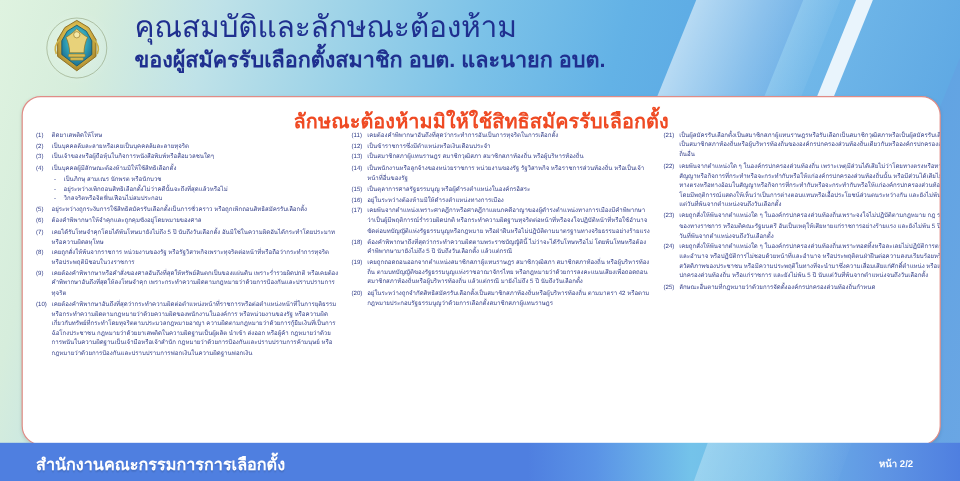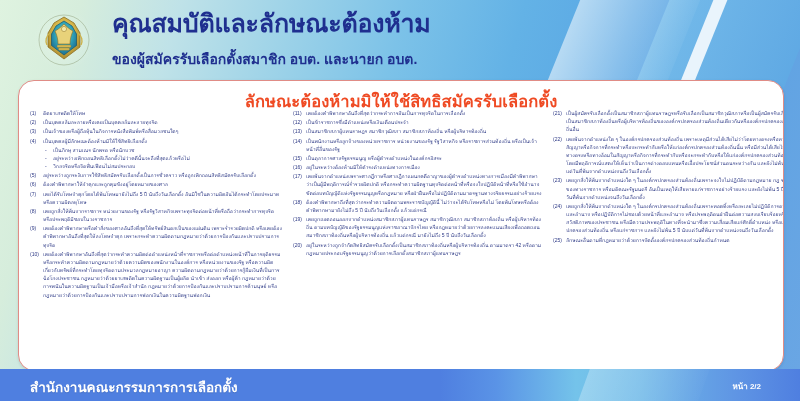--- a/index.html
+++ b/index.html
@@ -29,26 +29,26 @@
   }
   .emblem .ring{
     position:absolute;inset:0;border-radius:50%;
     background:radial-gradient(circle at 50% 45%, rgba(255,255,255,.25) 0%, rgba(223,243,224,0) 62%);
   }
   .emblem svg{position:absolute;left:0;top:0;}
 
   
   .title-wrap{position:absolute;left:112px;top:10px;width:600px;}
   .title-1{
-    font-size:25px;font-weight:bold;color:#1f2f8f;line-height:1.06;
+    font-size:25px;font-weight:normal;color:#1f2f8f;line-height:1.06;
     letter-spacing:-.2px;white-space:nowrap;
   }
   .title-2{
-    font-size:14px;font-weight:bold;color:#1f2f8f;line-height:1.12;
-    margin-top:15px;white-space:nowrap;
+    font-size:18px;font-weight:bold;color:#1f2f8f;line-height:1.12;
+    margin-top:3px;white-space:nowrap;
   }
 
   
   .card{
     position:absolute;left:18px;top:80px;width:764px;height:289px;
     background:#ffffff;border:1.6px solid #e08c86;border-radius:16px;
     box-shadow:0 1px 3px rgba(0,0,0,.10);
     overflow:hidden;
   }
   .card-head{

